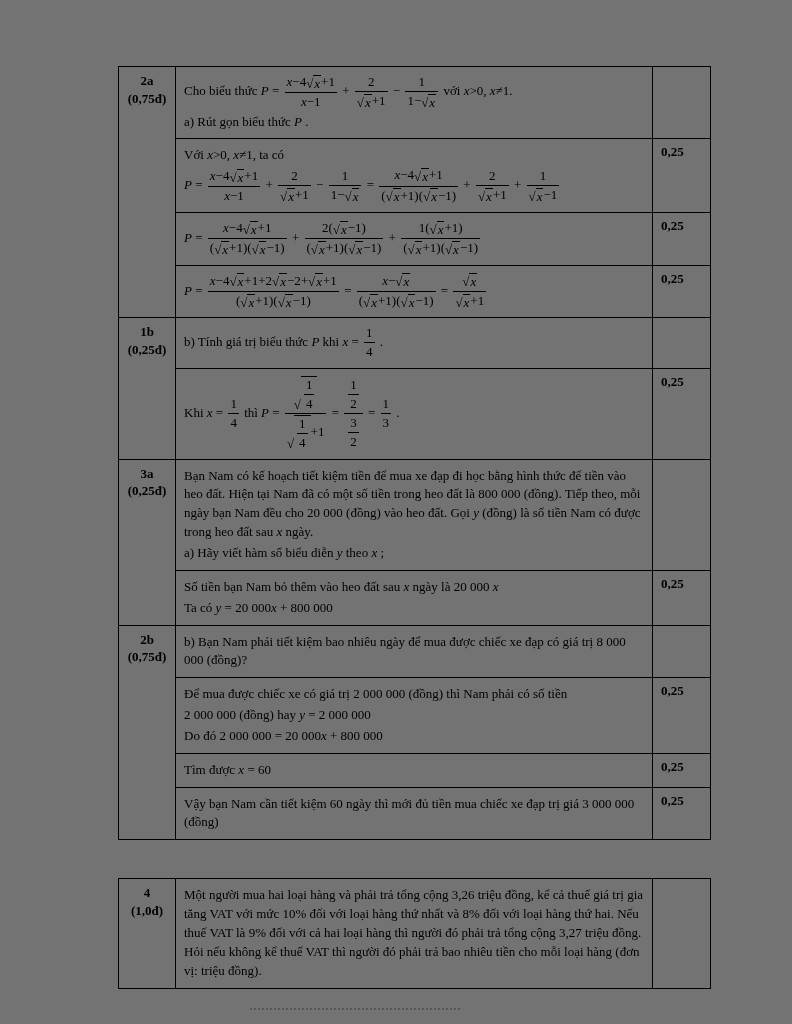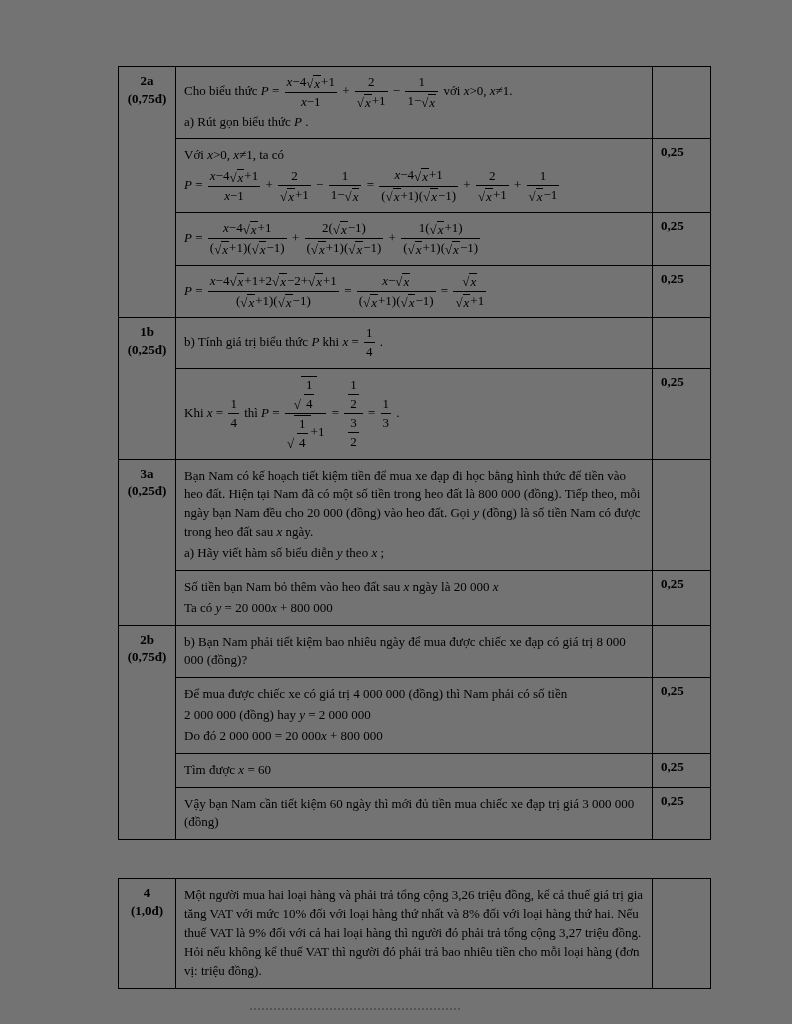--- a/index.html
+++ b/index.html
@@ -269,21 +269,21 @@
             <div>2b</div>
             <div>(0,75đ)</div>
           </td>
           <td class="content">
             <div class="line">b) Bạn Nam phải tiết kiệm bao nhiêu ngày để mua được chiếc xe đạp có giá trị 8 000 000 (đồng)?</div>
           </td>
           <td class="score"></td>
         </tr>
         <tr>
           <td class="content">
-            <div class="line">Để mua được chiếc xe có giá trị 4 000 000 (đồng) thì Nam phải có số tiền</div>
+            <div class="line">Để mua được chiếc xe có giá trị 2 000 000 (đồng) thì Nam phải có số tiền</div>
             <div class="line">2 000 000 (đồng) hay  <span class="mi">y</span> = 2 000 000</div>
             <div class="line">Do đó  2 000 000 = 20 000<span class="mi">x</span> + 800 000</div>
           </td>
           <td class="score">0,25</td>
         </tr>
         <tr>
           <td class="content">
             <div class="line">Tìm được  <span class="mi">x</span> = 60</div>
           </td>
           <td class="score">0,25</td>

